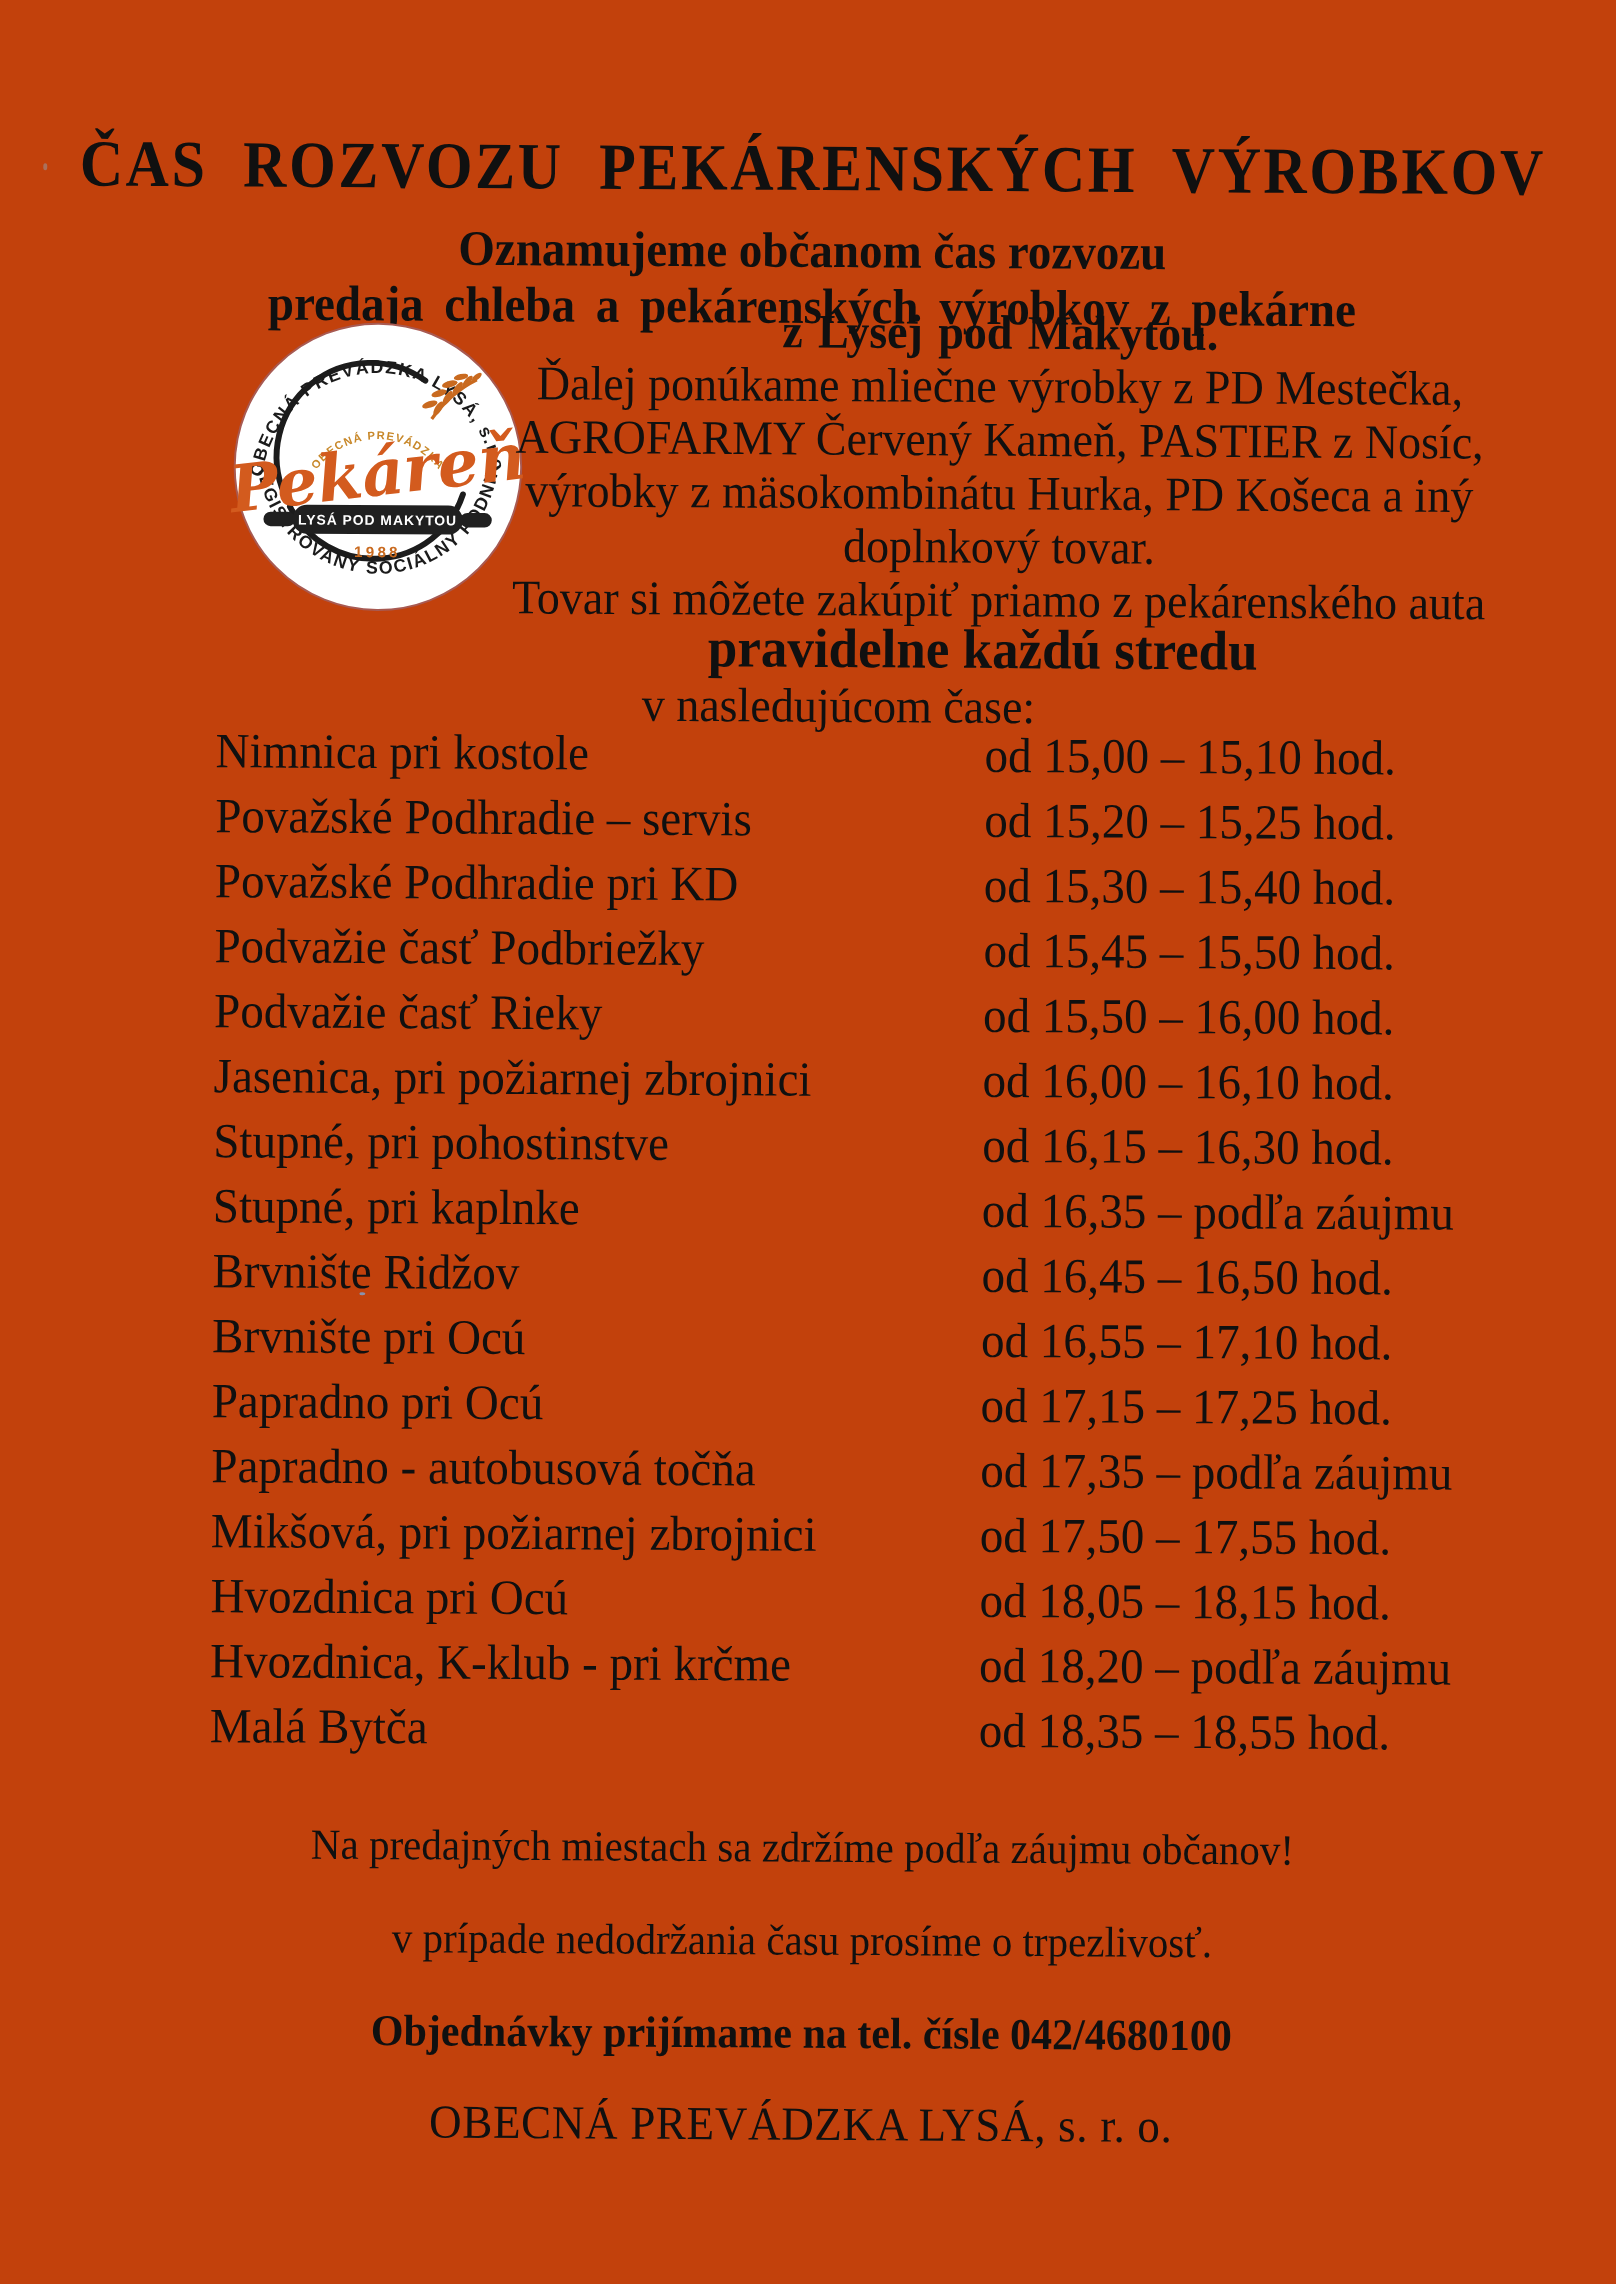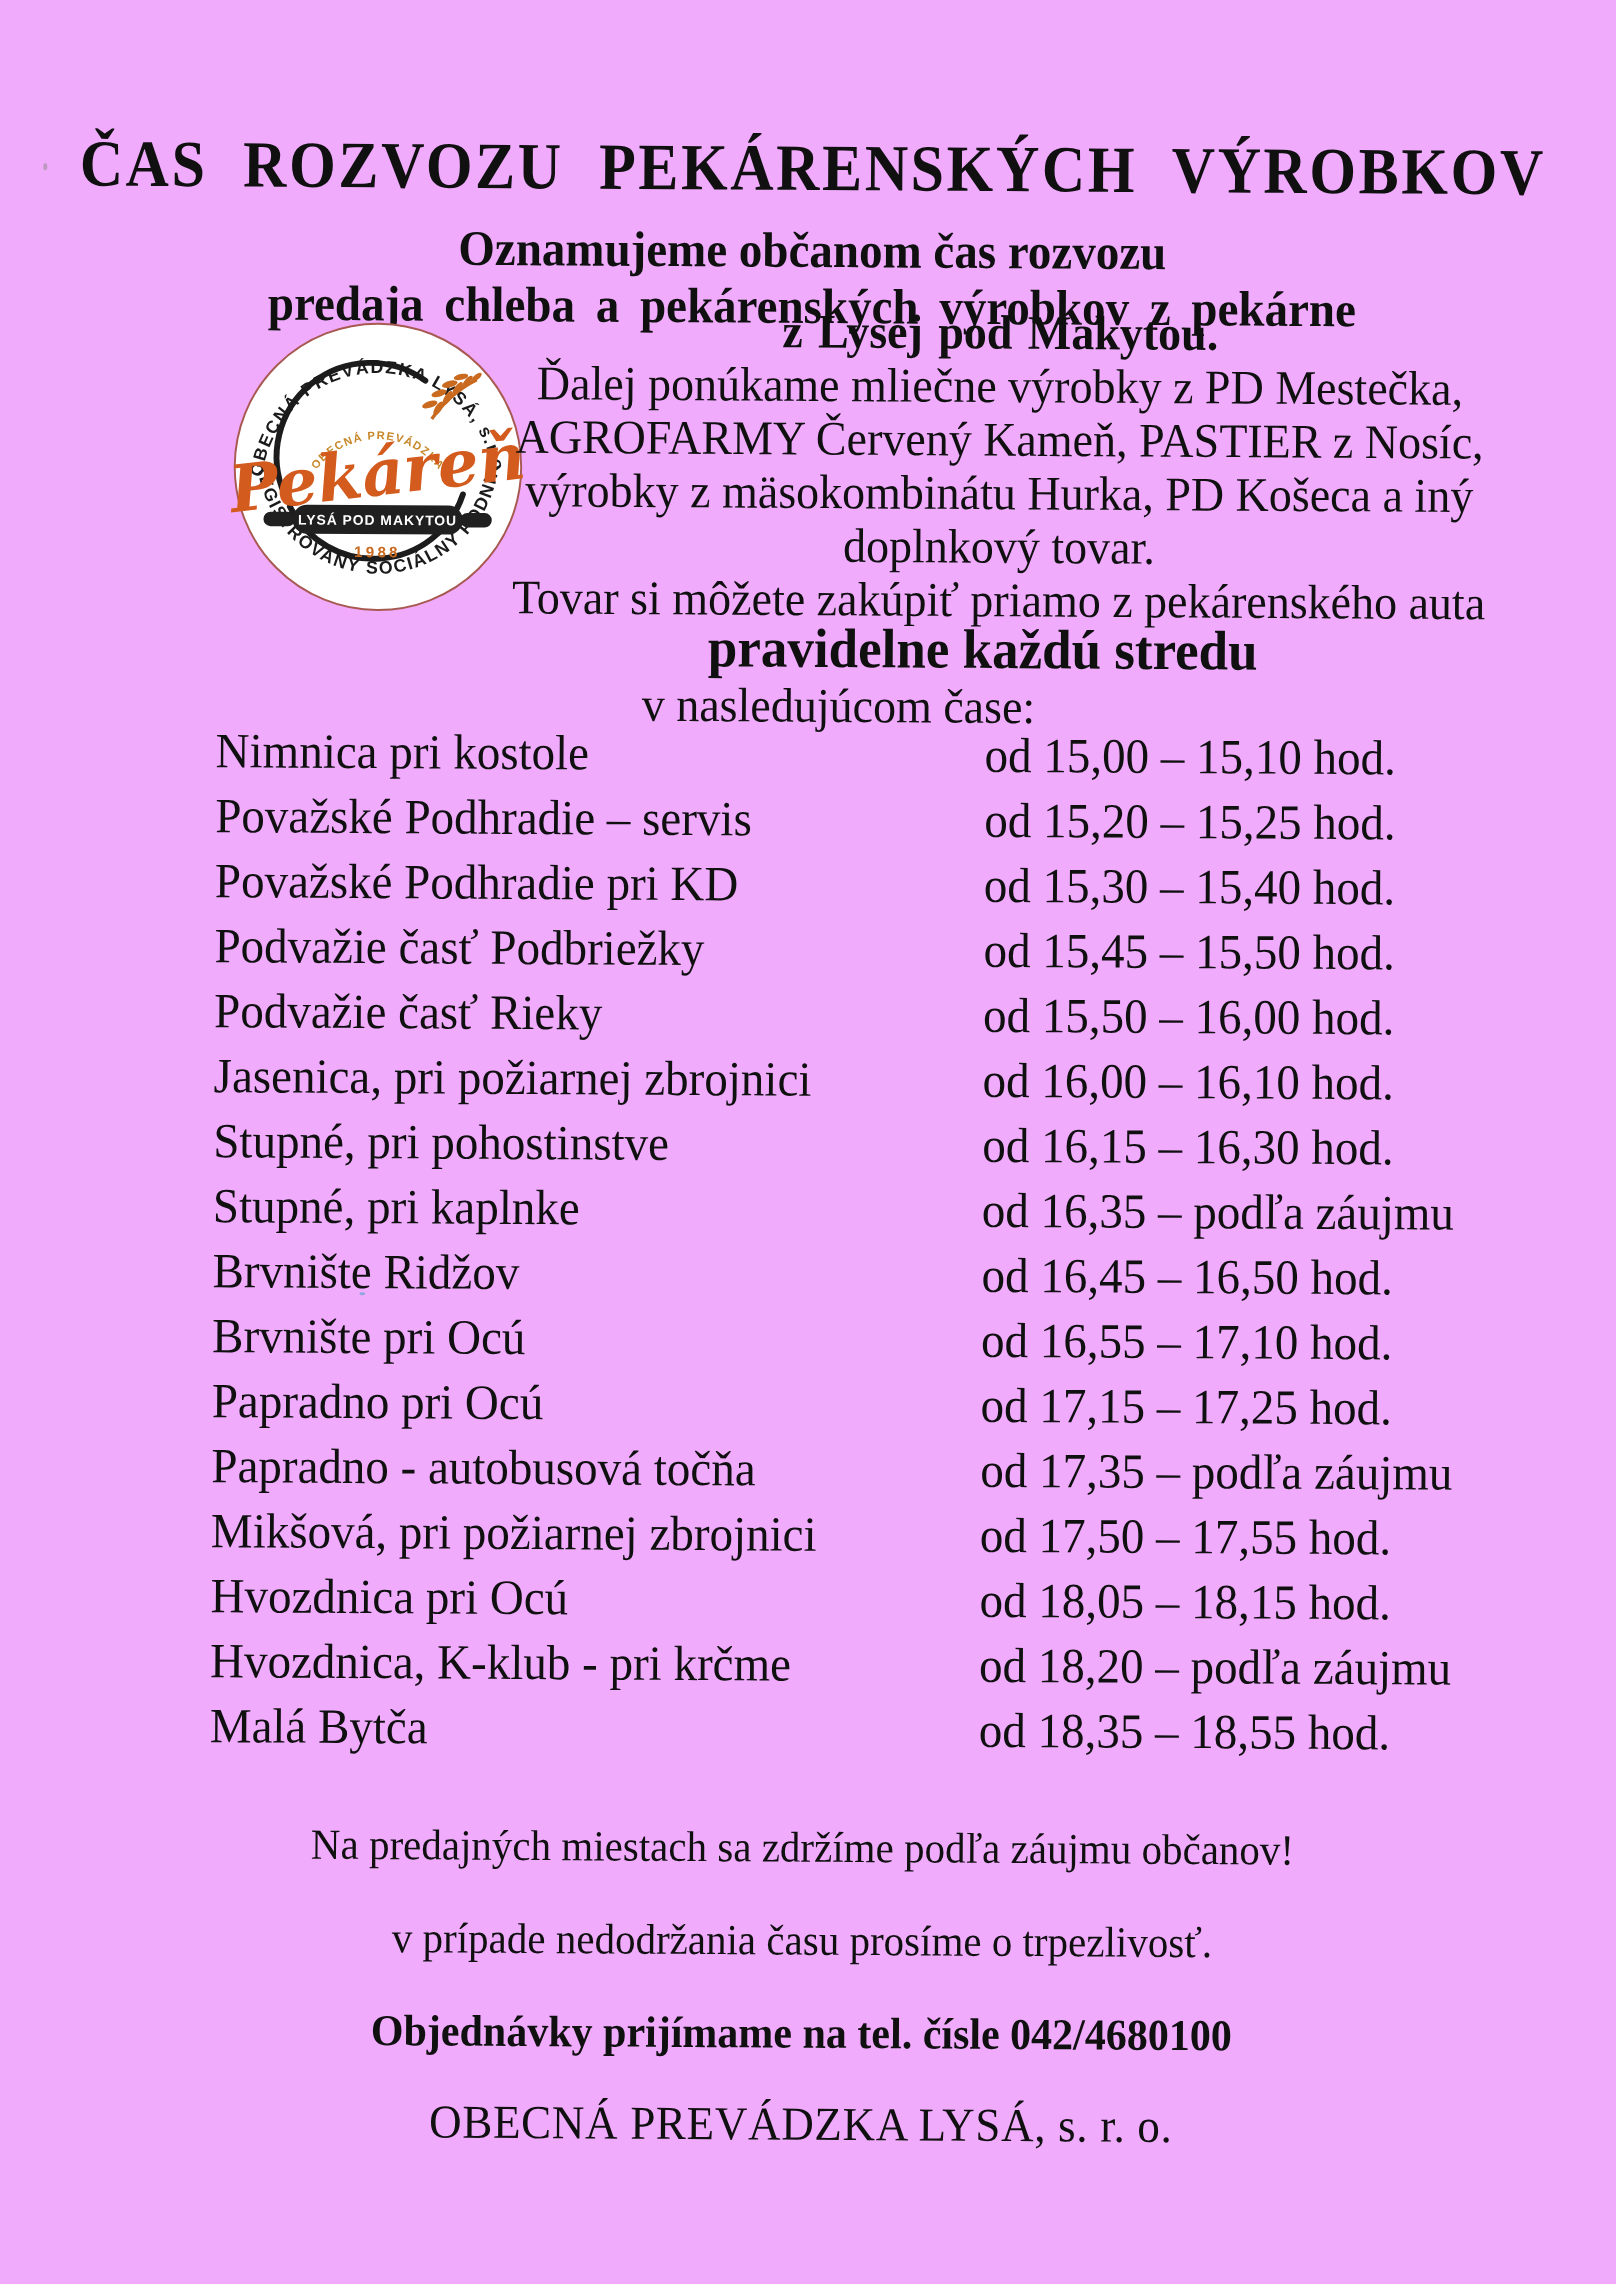--- a/index.html
+++ b/index.html
@@ -4,21 +4,21 @@
 <style>
   html, body {
     margin: 0;
     padding: 0;
     background: #ffffff;
   }
   .sheet {
     position: relative;
     width: 1617px;
     height: 2284px;
-    background: #f0abfc;
+    background: #c2410c;
     overflow: hidden;
     font-family: "Liberation Serif", "DejaVu Serif", serif;
     color: #101010;
   }
   .tilt {
     position: absolute;
     inset: 0;
     transform: rotate(0.35deg);
     transform-origin: 50% 38%;
   }

